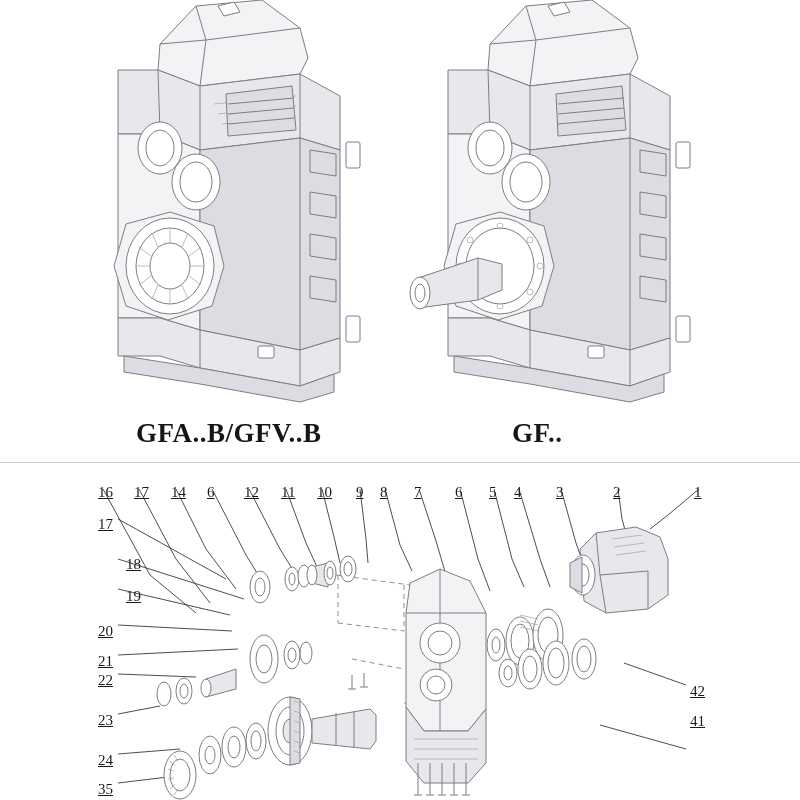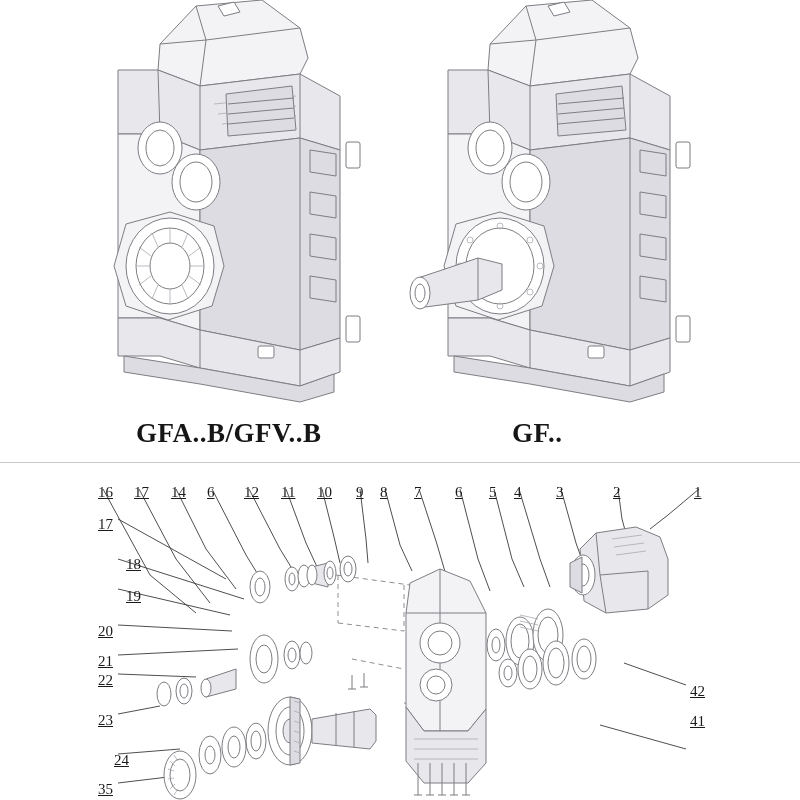--- a/index.html
+++ b/index.html
@@ -411,19 +411,19 @@
   <div class="lbl" style="left:613px; top:484px;">2</div>
   <div class="lbl" style="left:694px; top:484px;">1</div>
 
   <div class="lbl" style="left:98px; top:516px;">17</div>
   <div class="lbl" style="left:98px; top:556px;margin-left:28px;">18</div>
   <div class="lbl" style="left:98px; top:588px;margin-left:28px;">19</div>
   <div class="lbl" style="left:98px; top:623px;">20</div>
   <div class="lbl" style="left:98px; top:653px;">21</div>
   <div class="lbl" style="left:98px; top:672px;">22</div>
   <div class="lbl" style="left:98px; top:712px;">23</div>
-  <div class="lbl" style="left:98px; top:752px;margin-left:16px;">24</div>
+  <div class="lbl" style="left:98px; top:752px;">24</div>
   <div class="lbl" style="left:98px; top:781px;">35</div>
 
   <div class="lbl" style="left:690px; top:683px;">42</div>
   <div class="lbl" style="left:690px; top:713px;">41</div>
 
 </div>
 
 </body></html>

